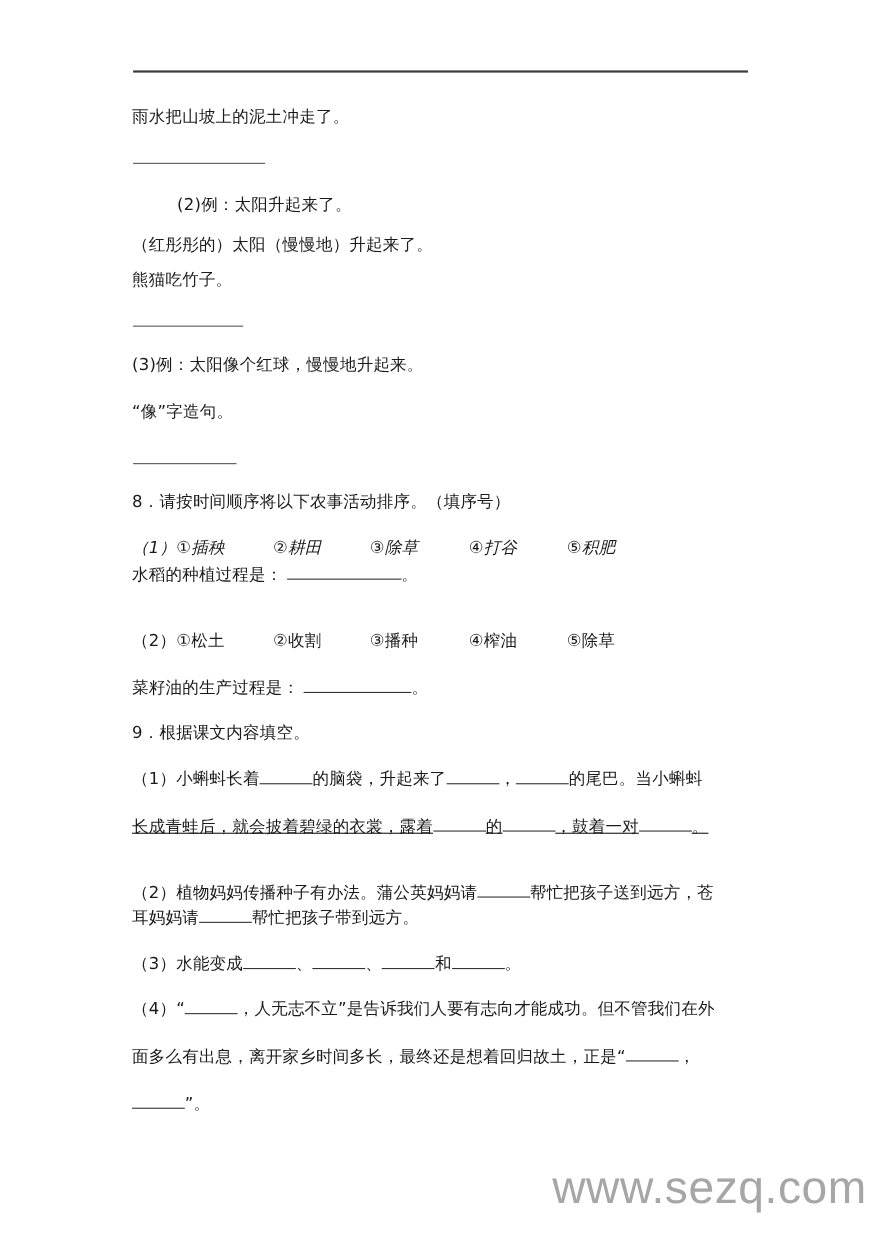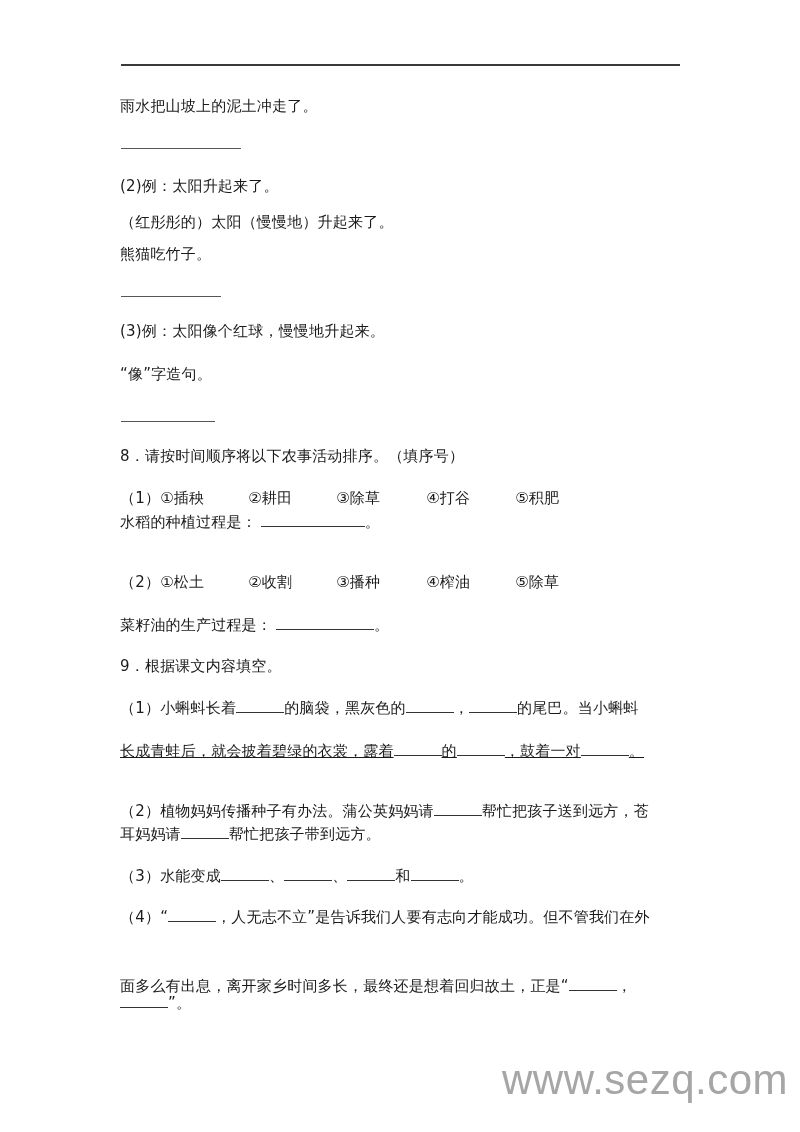--- a/index.html
+++ b/index.html
@@ -64,51 +64,51 @@
 </head>
 <body>
 
 <div class="page">
 
   <div class="top-rule"></div>
 
   <div class="line" style="top:96px;">雨水把山坡上的泥土冲走了。</div>
   <div class="answer-line" style="top:148px; width:120px;"></div>
 
-  <div class="line" style="top:176px;">(2)例：太阳升起来了。</div>
+  <div class="line" style="top:176px;margin-left:41px;">(2)例：太阳升起来了。</div>
   <div class="line" style="top:212px;">（红彤彤的）太阳（慢慢地）升起来了。</div>
   <div class="line" style="top:244px;">熊猫吃竹子。</div>
   <div class="answer-line" style="top:296px; width:100px;"></div>
 
   <div class="line" style="top:321px;">(3)例：太阳像个红球，慢慢地升起来。</div>
   <div class="line" style="top:364px;">“像”字造句。</div>
   <div class="answer-line" style="top:421px; width:94px;"></div>
 
   <div class="line" style="top:446px;">8．请按时间顺序将以下农事活动排序。（填序号）</div>
 
-  <div class="line" style="top:488px;">
+  <div class="line" style="top:488px;font-style:italic;">
     <span>（1）</span><span class="opt" style="width:88px;">①插秧</span><span class="opt" style="width:88px;">②耕田</span><span class="opt" style="width:90px;">③除草</span><span class="opt" style="width:89px;">④打谷</span><span class="opt">⑤积肥</span>
   </div>
 
   <div class="line" style="top:512px;">
     <span>水稻的种植过程是：</span><span class="blank" style="width:104px; margin-left:4px;"></span><span>。</span>
   </div>
 
   <div class="line" style="top:572px;">
     <span>（2）</span><span class="opt" style="width:88px;">①松土</span><span class="opt" style="width:88px;">②收割</span><span class="opt" style="width:90px;">③播种</span><span class="opt" style="width:89px;">④榨油</span><span class="opt">⑤除草</span>
   </div>
 
   <div class="line" style="top:615px;">
     <span>菜籽油的生产过程是：</span><span class="blank" style="width:98px; margin-left:4px;"></span><span>。</span>
   </div>
 
   <div class="line" style="top:656px;">9．根据课文内容填空。</div>
 
   <div class="line" style="top:698px;">
-    <span>（1）小蝌蚪长着</span><span class="blank" style="width:48px;"></span><span>的脑袋，黑灰色的</span><span class="blank" style="width:48px;"></span><span>，</span><span class="blank" style="width:48px;"></span><span>的尾巴。当小蝌蚪</span>
+    <span>（1）小蝌蚪长着</span><span class="blank" style="width:48px;"></span><span>的脑袋，升起来了</span><span class="blank" style="width:48px;"></span><span>，</span><span class="blank" style="width:48px;"></span><span>的尾巴。当小蝌蚪</span>
   </div>
 
   <div class="line" style="top:741px;text-decoration:underline;">
     <span>长成青蛙后，就会披着碧绿的衣裳，露着</span><span class="blank" style="width:48px;"></span><span>的</span><span class="blank" style="width:48px;"></span><span>，鼓着一对</span><span class="blank" style="width:48px;"></span><span>。</span>
   </div>
 
   <div class="line" style="top:759px;margin-top:42px;">
     <span>（2）植物妈妈传播种子有办法。蒲公英妈妈请</span><span class="blank" style="width:48px;"></span><span>帮忙把孩子送到远方，苍</span>
   </div>
 
@@ -117,21 +117,21 @@
   </div>
 
   <div class="line" style="top:866px;">
     <span>（3）水能变成</span><span class="blank" style="width:48px;"></span><span>、</span><span class="blank" style="width:48px;"></span><span>、</span><span class="blank" style="width:48px;"></span><span>和</span><span class="blank" style="width:48px;"></span><span>。</span>
   </div>
 
   <div class="line" style="top:907px;">
     <span>（4）“</span><span class="blank" style="width:48px;"></span><span>，人无志不立”是告诉我们人要有志向才能成功。但不管我们在外</span>
   </div>
 
-  <div class="line" style="top:950px;margin-top:26px;">
+  <div class="line" style="top:950px;">
     <span>面多么有出息，离开家乡时间多长，最终还是想着回归故土，正是“</span><span class="blank" style="width:48px;"></span><span>，</span>
   </div>
 
   <div class="line" style="top:993px;">
     <span></span><span class="blank" style="width:48px;"></span><span>”。</span>
   </div>
 
   <div class="watermark">www.sezq.com</div>
 
 </div>

